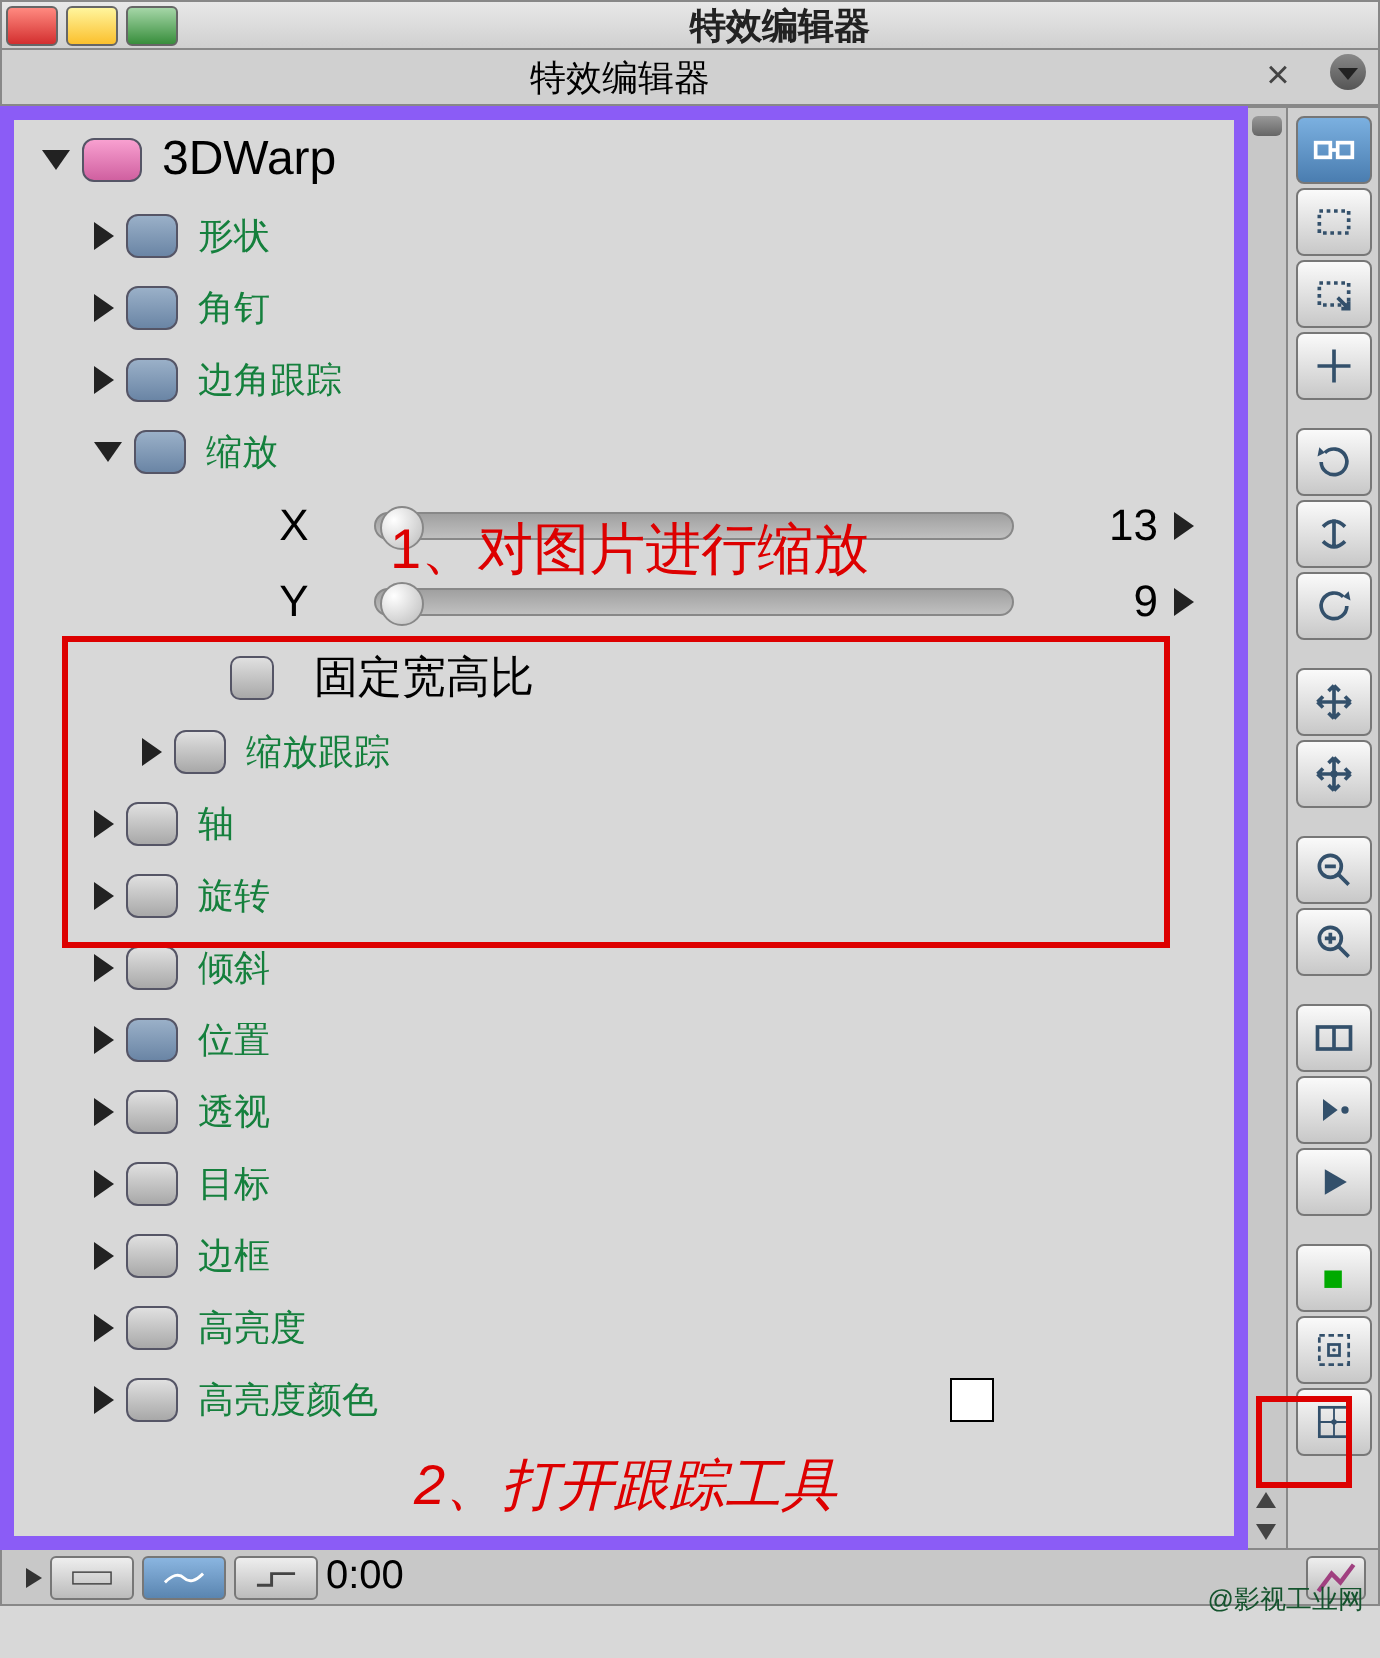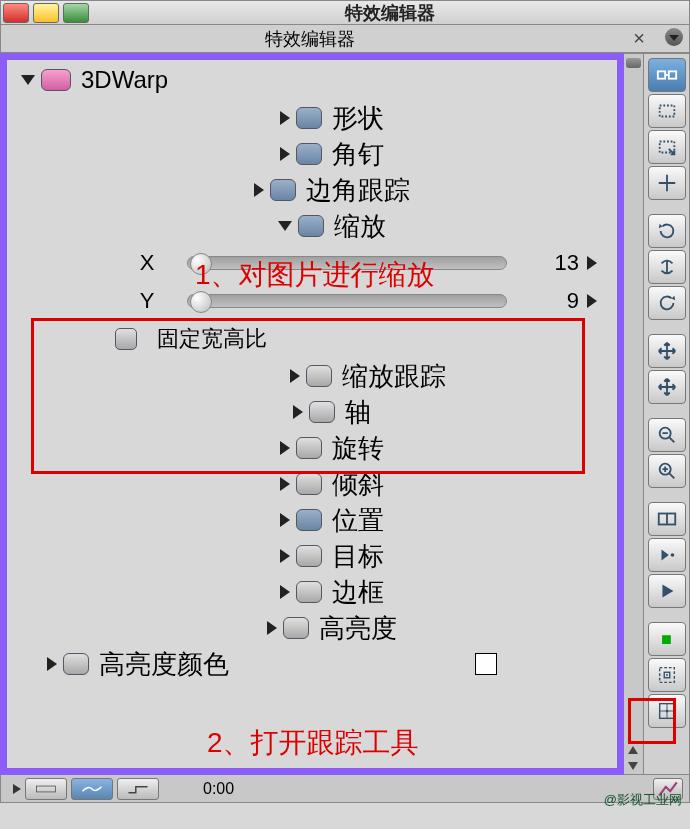--- a/index.html
+++ b/index.html
@@ -24,23 +24,23 @@
 .scroll { width: 20px; background: #c8c8c8; border: 1px solid #888; border-left: none; position: relative; }
 .thumb { position: absolute; left: 2px; right: 2px; top: 4px; height: 10px; background: linear-gradient(#999,#666); border-radius: 3px; }
 .scroll .arr { position: absolute; bottom: 4px; left: 4px; width: 0; height: 0; border-left: 5px solid transparent; border-right: 5px solid transparent; border-top: 8px solid #444; }
 .scroll .arr.up { bottom: 20px; border-top: none; border-bottom: 8px solid #444; }
 
 .tools { width: 46px; background: #d0d0d0; border: 1px solid #888; border-left: none; display: flex; flex-direction: column; align-items: center; padding-top: 4px; gap: 2px; }
 .tool { width: 38px; height: 34px; background: linear-gradient(#fafafa,#c8c8c8); border: 1px solid #777; border-radius: 4px; display: flex; align-items: center; justify-content: center; color: #33506b; font-size: 18px; }
 .tool.sel { background: linear-gradient(#7bb0e0,#4a7db0); color: #fff; }
 .toolgap { height: 10px; }
 
-.row { display: flex; align-items: center; height: 36px; padding-left: 10px; font-size: 26px; color: #000000; justify-content: center; }
+.row { display: flex; align-items: center; height: 36px; padding-left: 10px; font-size: 18px; color: #15803d; }
 .row.sub { padding-left: 40px; }
-.row.sub2 { padding-left: 112px; }
+.row.sub2 { padding-left: 64px; }
 .tri { width: 0; height: 0; margin-right: 6px; }
 .tri.r { border-top: 7px solid transparent; border-bottom: 7px solid transparent; border-left: 10px solid #222; }
 .tri.d { border-left: 7px solid transparent; border-right: 7px solid transparent; border-top: 10px solid #222; }
 .pill { width: 26px; height: 22px; border-radius: 6px; background: linear-gradient(#9ab0c8,#6a85a5); border: 1px solid #556; margin-right: 10px; }
 .pill.g { background: linear-gradient(#e0e0e0,#a8a8a8); }
 .pill.pk { background: linear-gradient(#f8a0d0,#d060a0); width: 30px; }
 .pill.chk { width: 22px; height: 22px; border-radius: 5px; }
 
 .headrow { display: flex; align-items: center; height: 40px; padding-left: 14px; font-size: 24px; }
 
@@ -56,21 +56,21 @@
 .ann { position: absolute; color: #d00; font-size: 28px; font-weight: normal; pointer-events: none; }
 .box1 { position: absolute; border: 3px solid #d00; left: 24px; top: 258px; width: 554px; height: 156px; pointer-events: none; }
 .box2 { position: absolute; border: 3px solid #d00; left: 628px; top: 698px; width: 48px; height: 46px; pointer-events: none; }
 
 .swatch { width: 22px; height: 22px; background: #fff; border: 1px solid #000; margin-left: 8px; }
 
 .bottombar { height: 28px; background: #c8c8c8; border: 1px solid #888; border-top: none; display: flex; align-items: center; padding: 0 6px; gap: 4px; }
 .bb { width: 42px; height: 22px; background: linear-gradient(#eee,#bbb); border: 1px solid #777; border-radius: 3px; display: flex; align-items: center; justify-content: center; font-size: 14px; }
 .bb.sel { background: linear-gradient(#8ab5e0,#5a85b0); }
 .bbtri { width: 0; height: 0; border-top: 5px solid transparent; border-bottom: 5px solid transparent; border-left: 8px solid #333; margin-left: 6px; }
-.time { margin-left: 40px; font-size: 16px; }
+.time { font-size: 20px; }
 
 .watermark { position: absolute; right: 8px; bottom: 20px; font-size: 13px; color: #14532d; }
 
 svg { width: 22px; height: 22px; }
 </style>
 </head>
 <body>
 
 <div class="titlebar">
   <span class="tbtn red"></span>
@@ -158,20 +158,25 @@
       <span>倾斜</span>
     </div>
     <div class="row sub">
       <span class="tri r"></span>
       <span class="pill"></span>
       <span>位置</span>
     </div>
     <div class="row sub">
       <span class="tri r"></span>
       <span class="pill g"></span>
+      <span>透视</span>
+    </div>
+    <div class="row sub">
+      <span class="tri r"></span>
+      <span class="pill g"></span>
       <span>目标</span>
     </div>
     <div class="row sub">
       <span class="tri r"></span>
       <span class="pill g"></span>
       <span>边框</span>
     </div>
     <div class="row sub">
       <span class="tri r"></span>
       <span class="pill g"></span>
@@ -180,21 +185,21 @@
     <div class="row sub">
       <span class="tri r"></span>
       <span class="pill g"></span>
       <span>高亮度颜色</span>
       <span style="flex:1"></span>
       <span class="swatch"></span>
       <span style="width:120px"></span>
     </div>
 
     <div class="ann" style="left:140px; top:196px;margin-left:48px;">1、对图片进行缩放</div>
-    <div class="ann" style="left:200px; top:664px;">2、打开跟踪工具</div>
+    <div class="ann" style="left:200px; top:664px;font-style:italic;">2、打开跟踪工具</div>
     <div class="box1"></div>
   </div>
 
   <div class="scroll">
     <div class="thumb"></div>
     <div class="arr up"></div>
     <div class="arr"></div>
   </div>
 
   <div class="tools">

